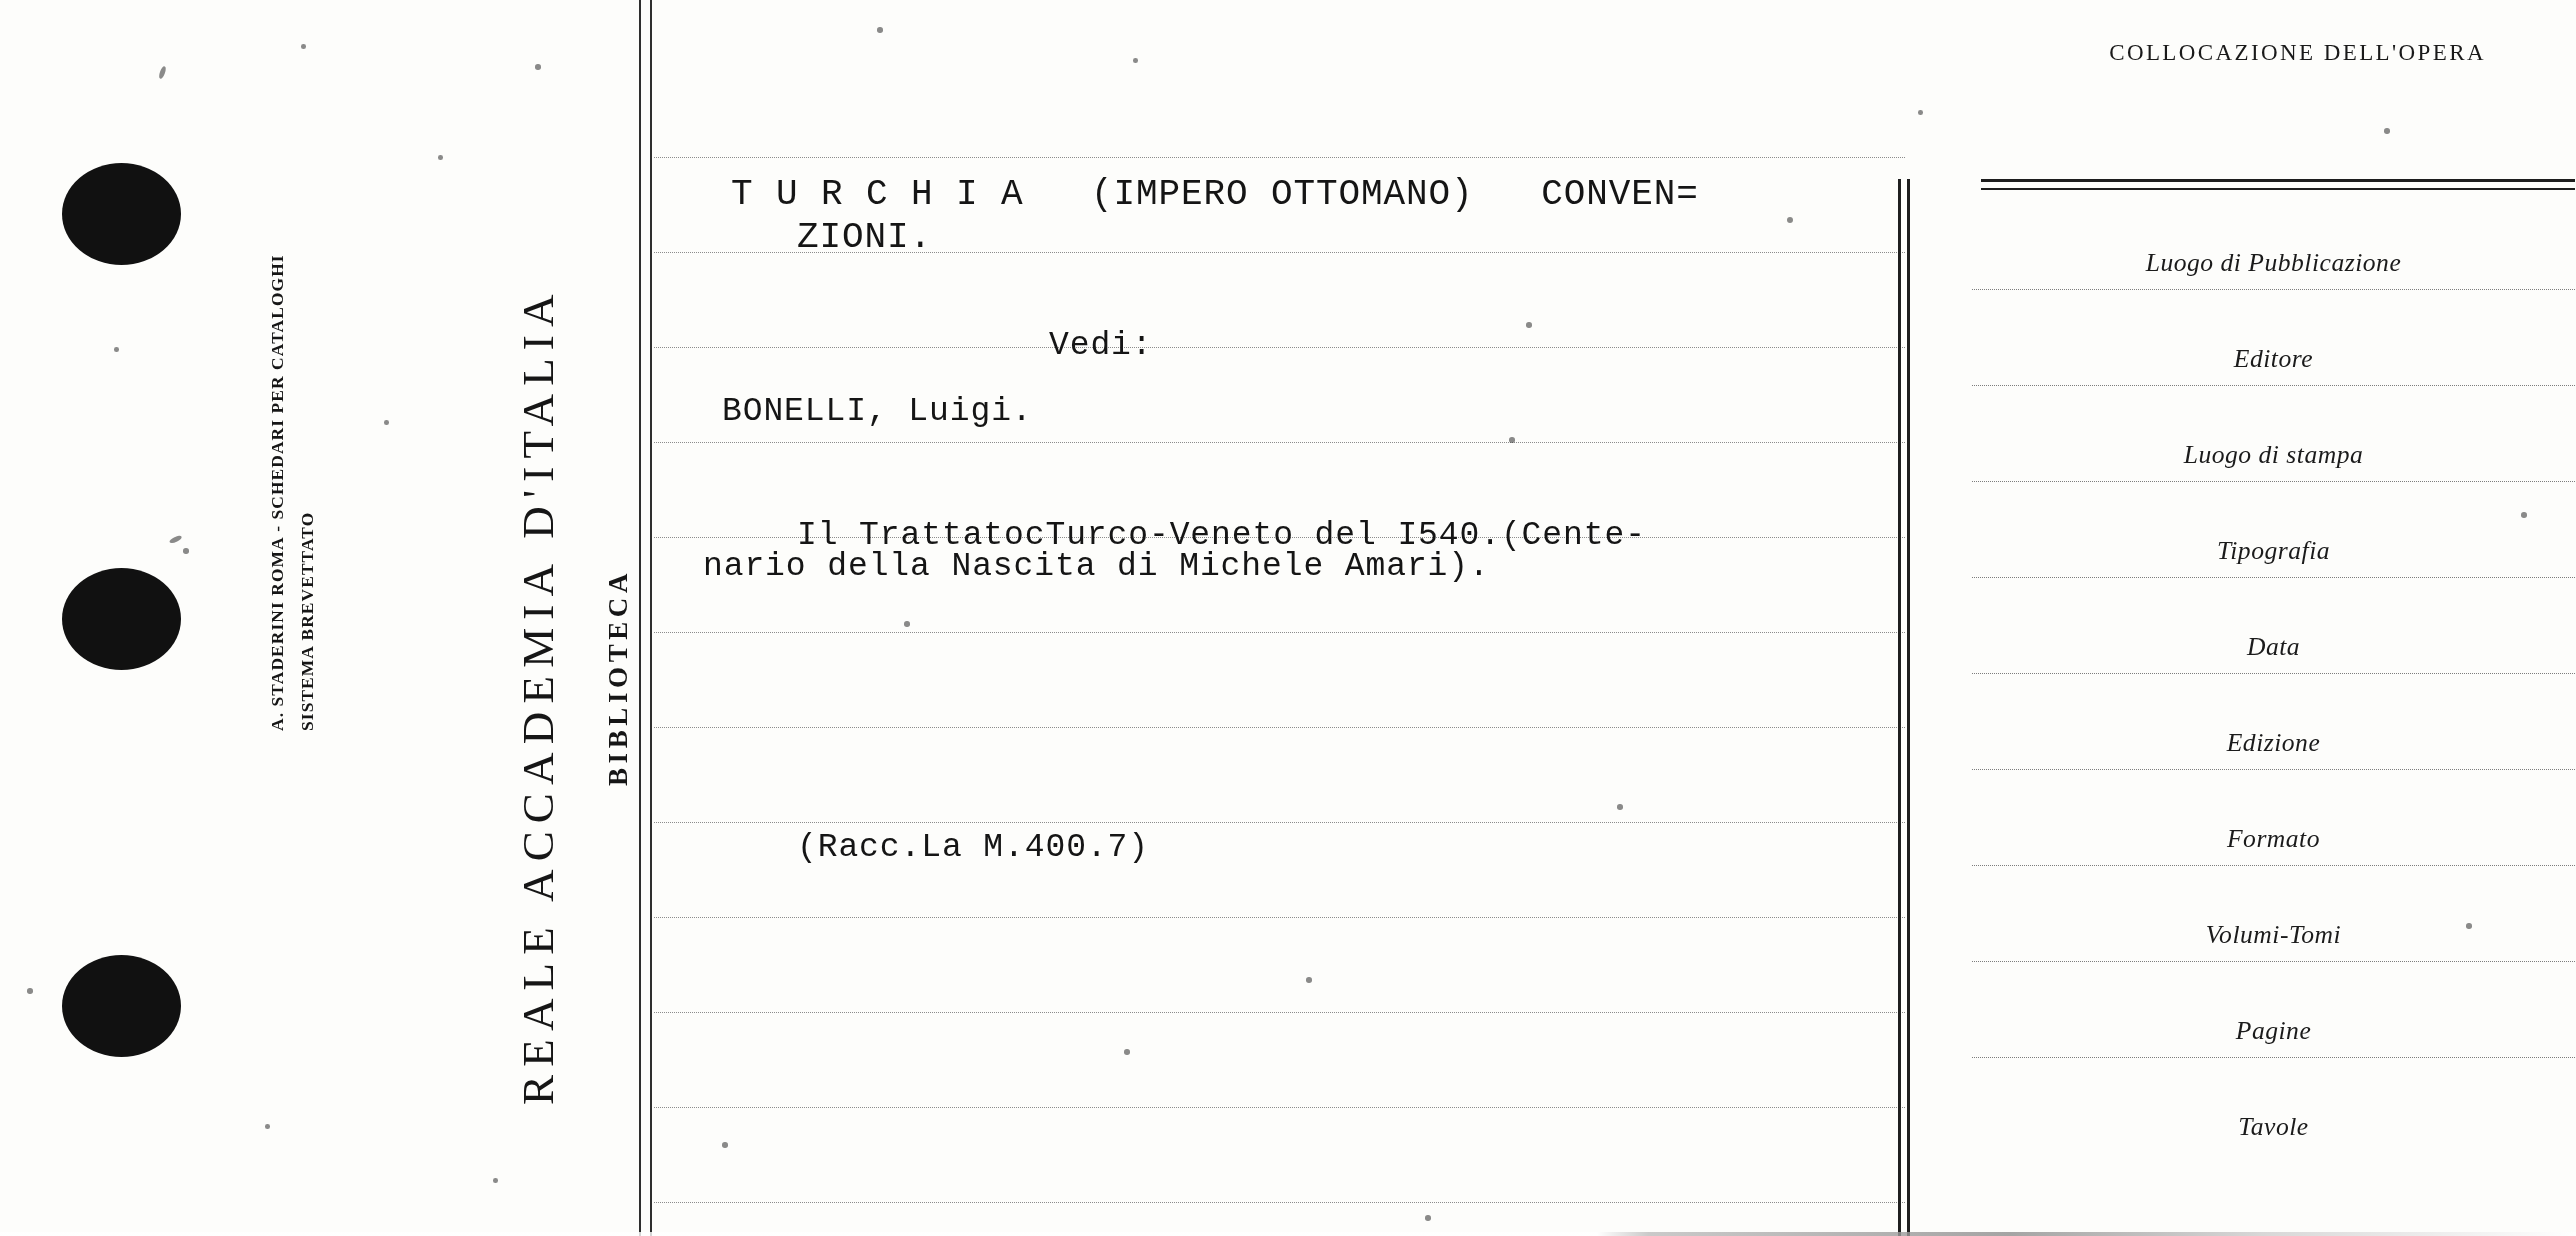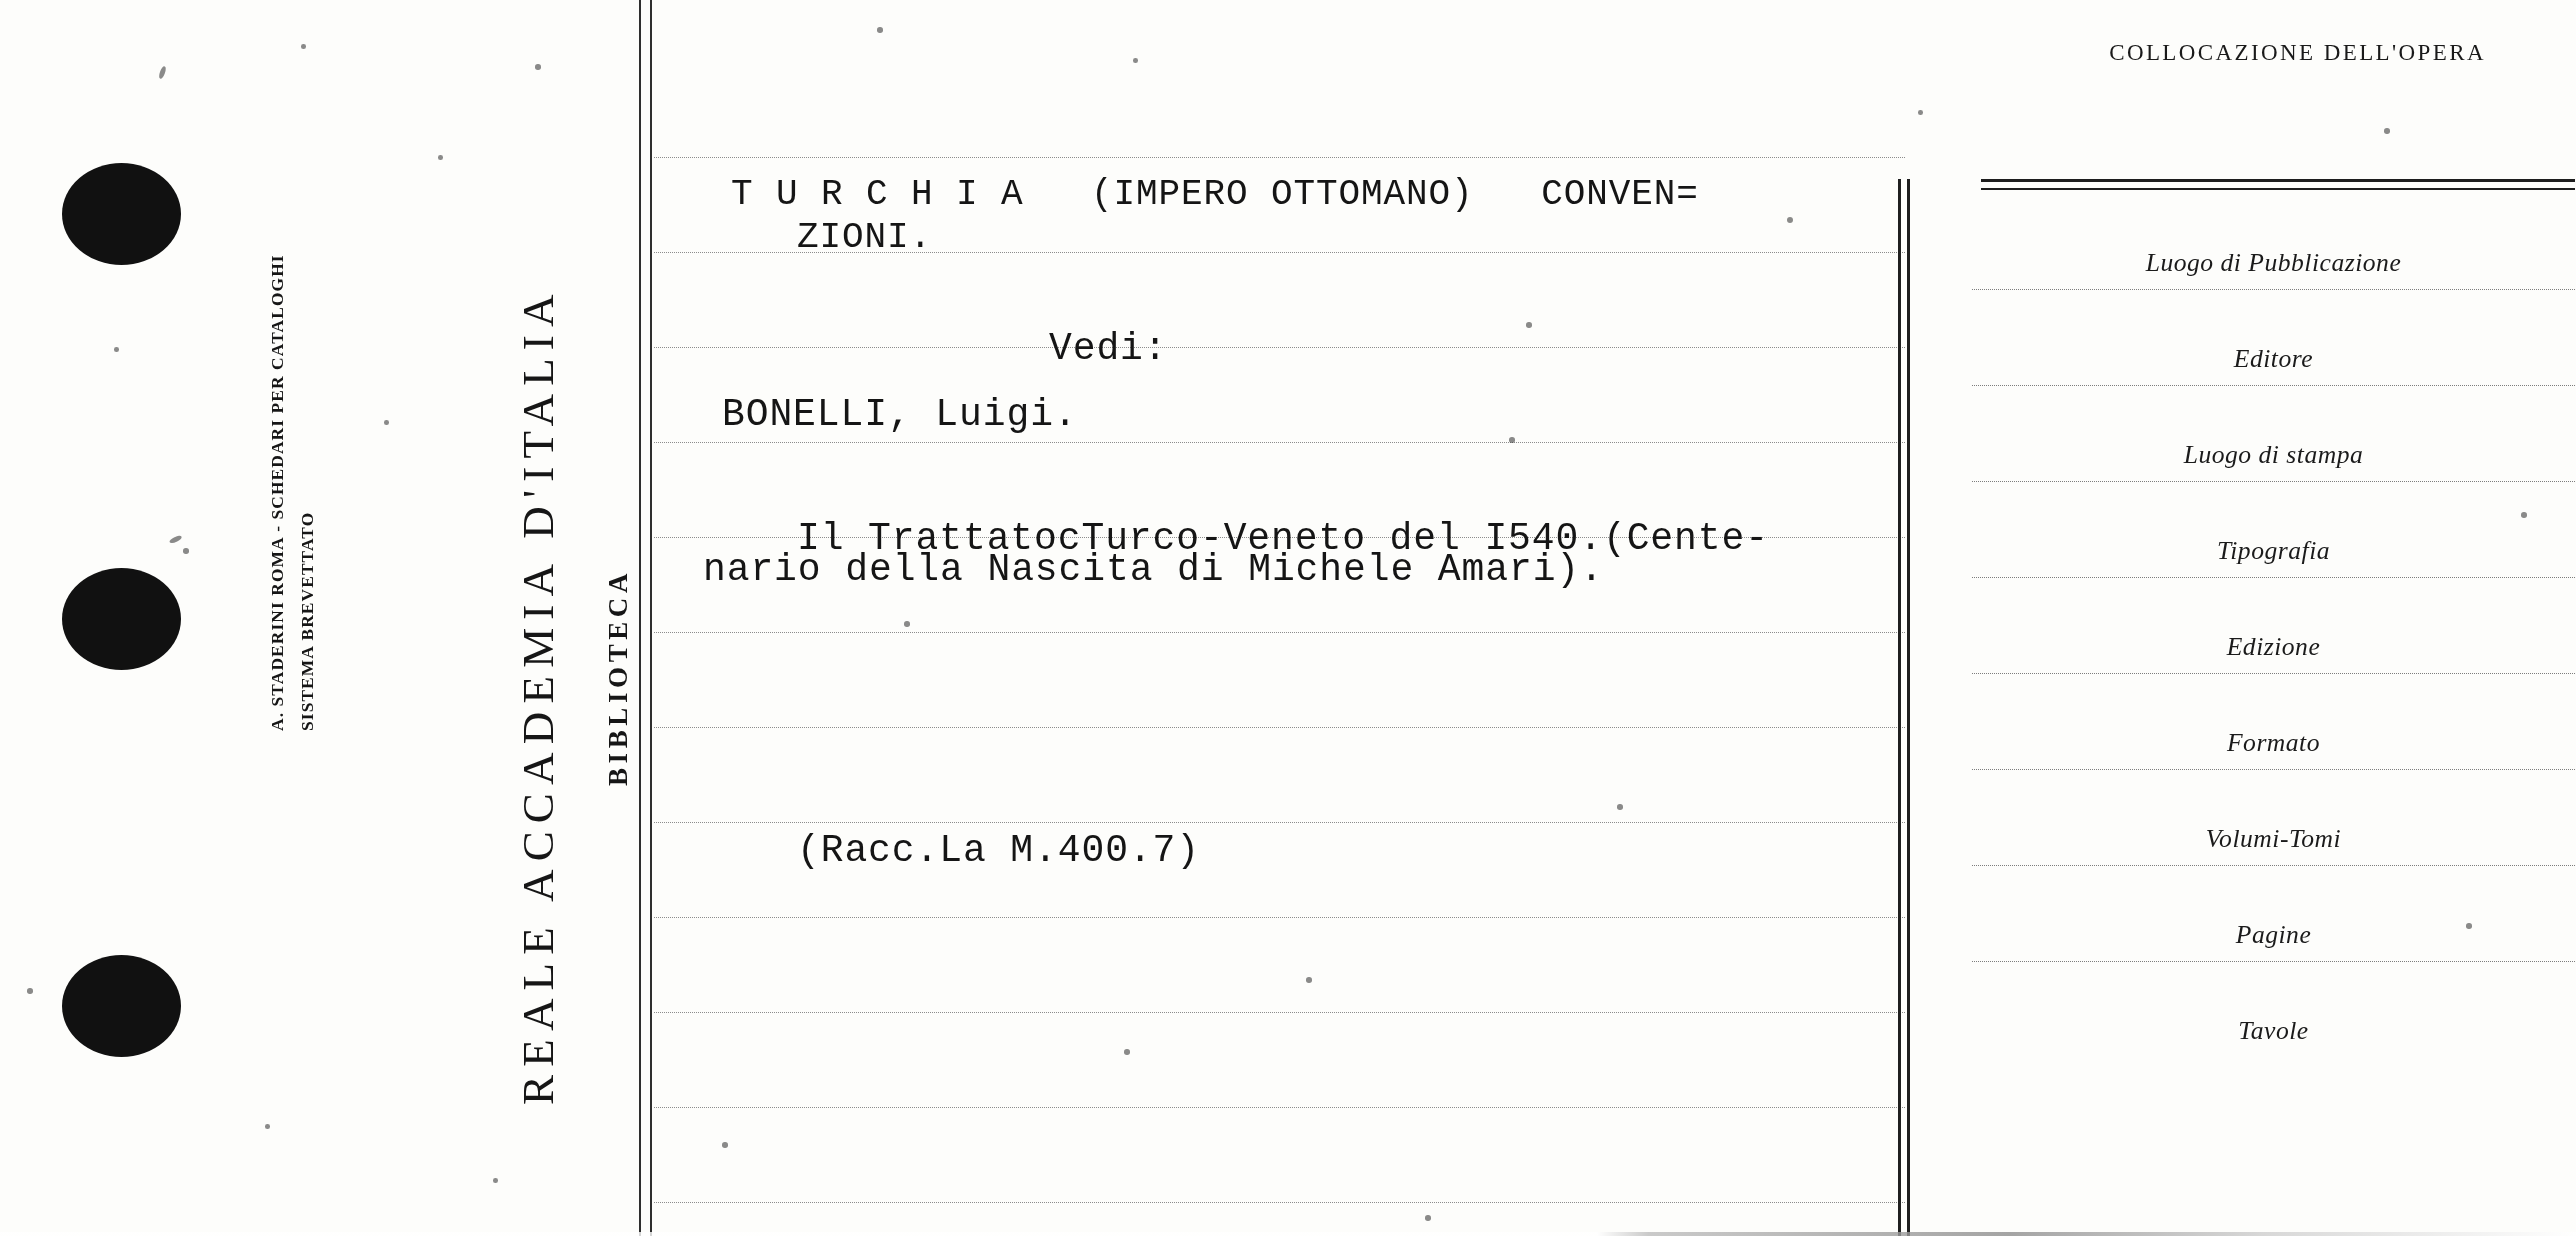--- a/index.html
+++ b/index.html
@@ -106,21 +106,21 @@
     width: 1251px;
     height: 0;
     border-top: 1.8px dotted #8c8c8c;
   }
 
   
   .tw {
     position: absolute;
     font-family: "Liberation Mono", monospace;
     color: #151515;
-    font-size: 38px;
+    font-size: 33px;
     letter-spacing: 0.9px;
     white-space: pre;
   }
   .tw.big { font-size: 36px; }
 
   
   .collocazione {
     position: absolute;
     right: 90px;
     top: 40px;
@@ -247,20 +247,23 @@
       <div class="rlabel">Luogo di Pubblicazione</div>
     </div>
     <div class="rrow">
       <div class="rlabel">Editore</div>
     </div>
     <div class="rrow">
       <div class="rlabel">Luogo di stampa</div>
     </div>
     <div class="rrow">
       <div class="rlabel">Tipografia</div>
+    </div>
+    <div class="rrow">
+      <div class="rlabel">Data</div>
     </div>
     <div class="rrow">
       <div class="rlabel">Edizione</div>
     </div>
     <div class="rrow">
       <div class="rlabel">Formato</div>
     </div>
     <div class="rrow">
       <div class="rlabel">Volumi-Tomi</div>
     </div>

